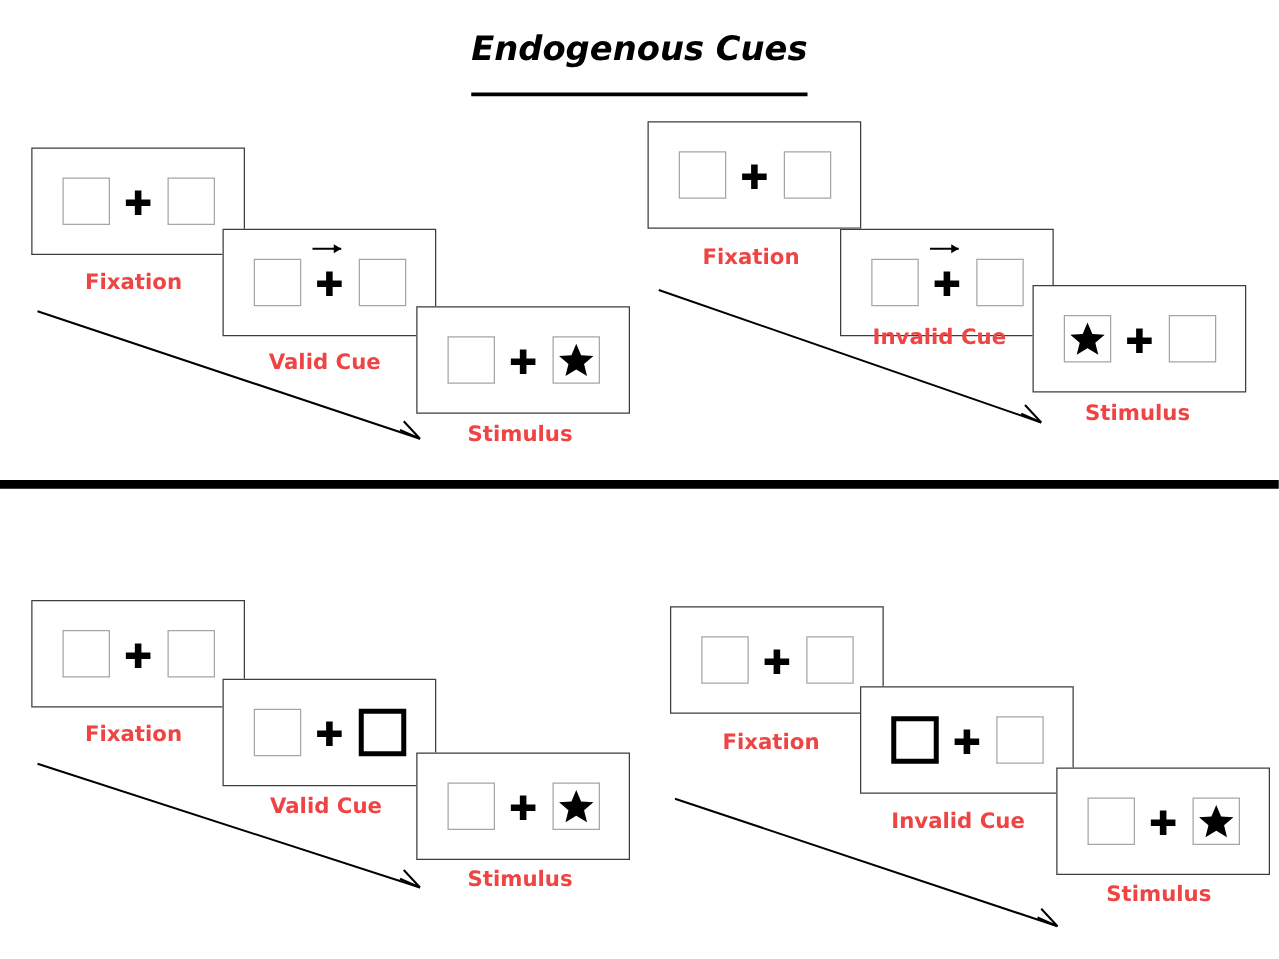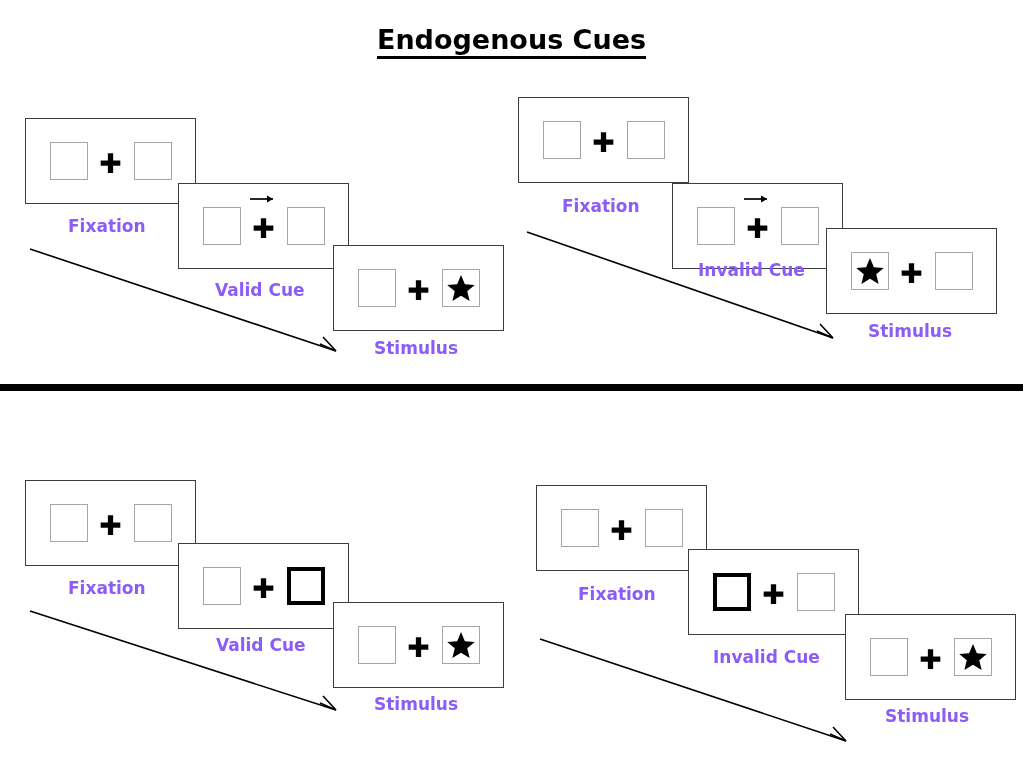--- a/index.html
+++ b/index.html
@@ -28,21 +28,22 @@
     position: absolute;
     left: 0;
     width: 1023px;
     text-align: center;
     font-size: 27px;
     font-weight: bold;
     letter-spacing: 0px;
   }
   .section-title span {
     border-bottom: 3px solid #000;
-    padding-bottom: 1px;
+    padding-bottom: 19px;
+    font-style: italic;
   }
   #title-endogenous { top: 24px; }
   #title-exogenous  { top: 25px; }
 
   .divider {
     position: absolute;
     left: 0;
     top: 384px;
     width: 1023px;
     height: 7px;
@@ -109,21 +110,21 @@
     top: -20px;
     width: 30px;
     height: 12px;
   }
 
   .caption {
     position: absolute;
     font-size: 17px;
     font-weight: bold;
     white-space: nowrap;
-    color: #8b5cf6;
+    color: #ef4444;
   }
 
   .time-arrow {
     position: absolute;
     overflow: visible;
   }
 </style>
 </head>
 <body>
 

